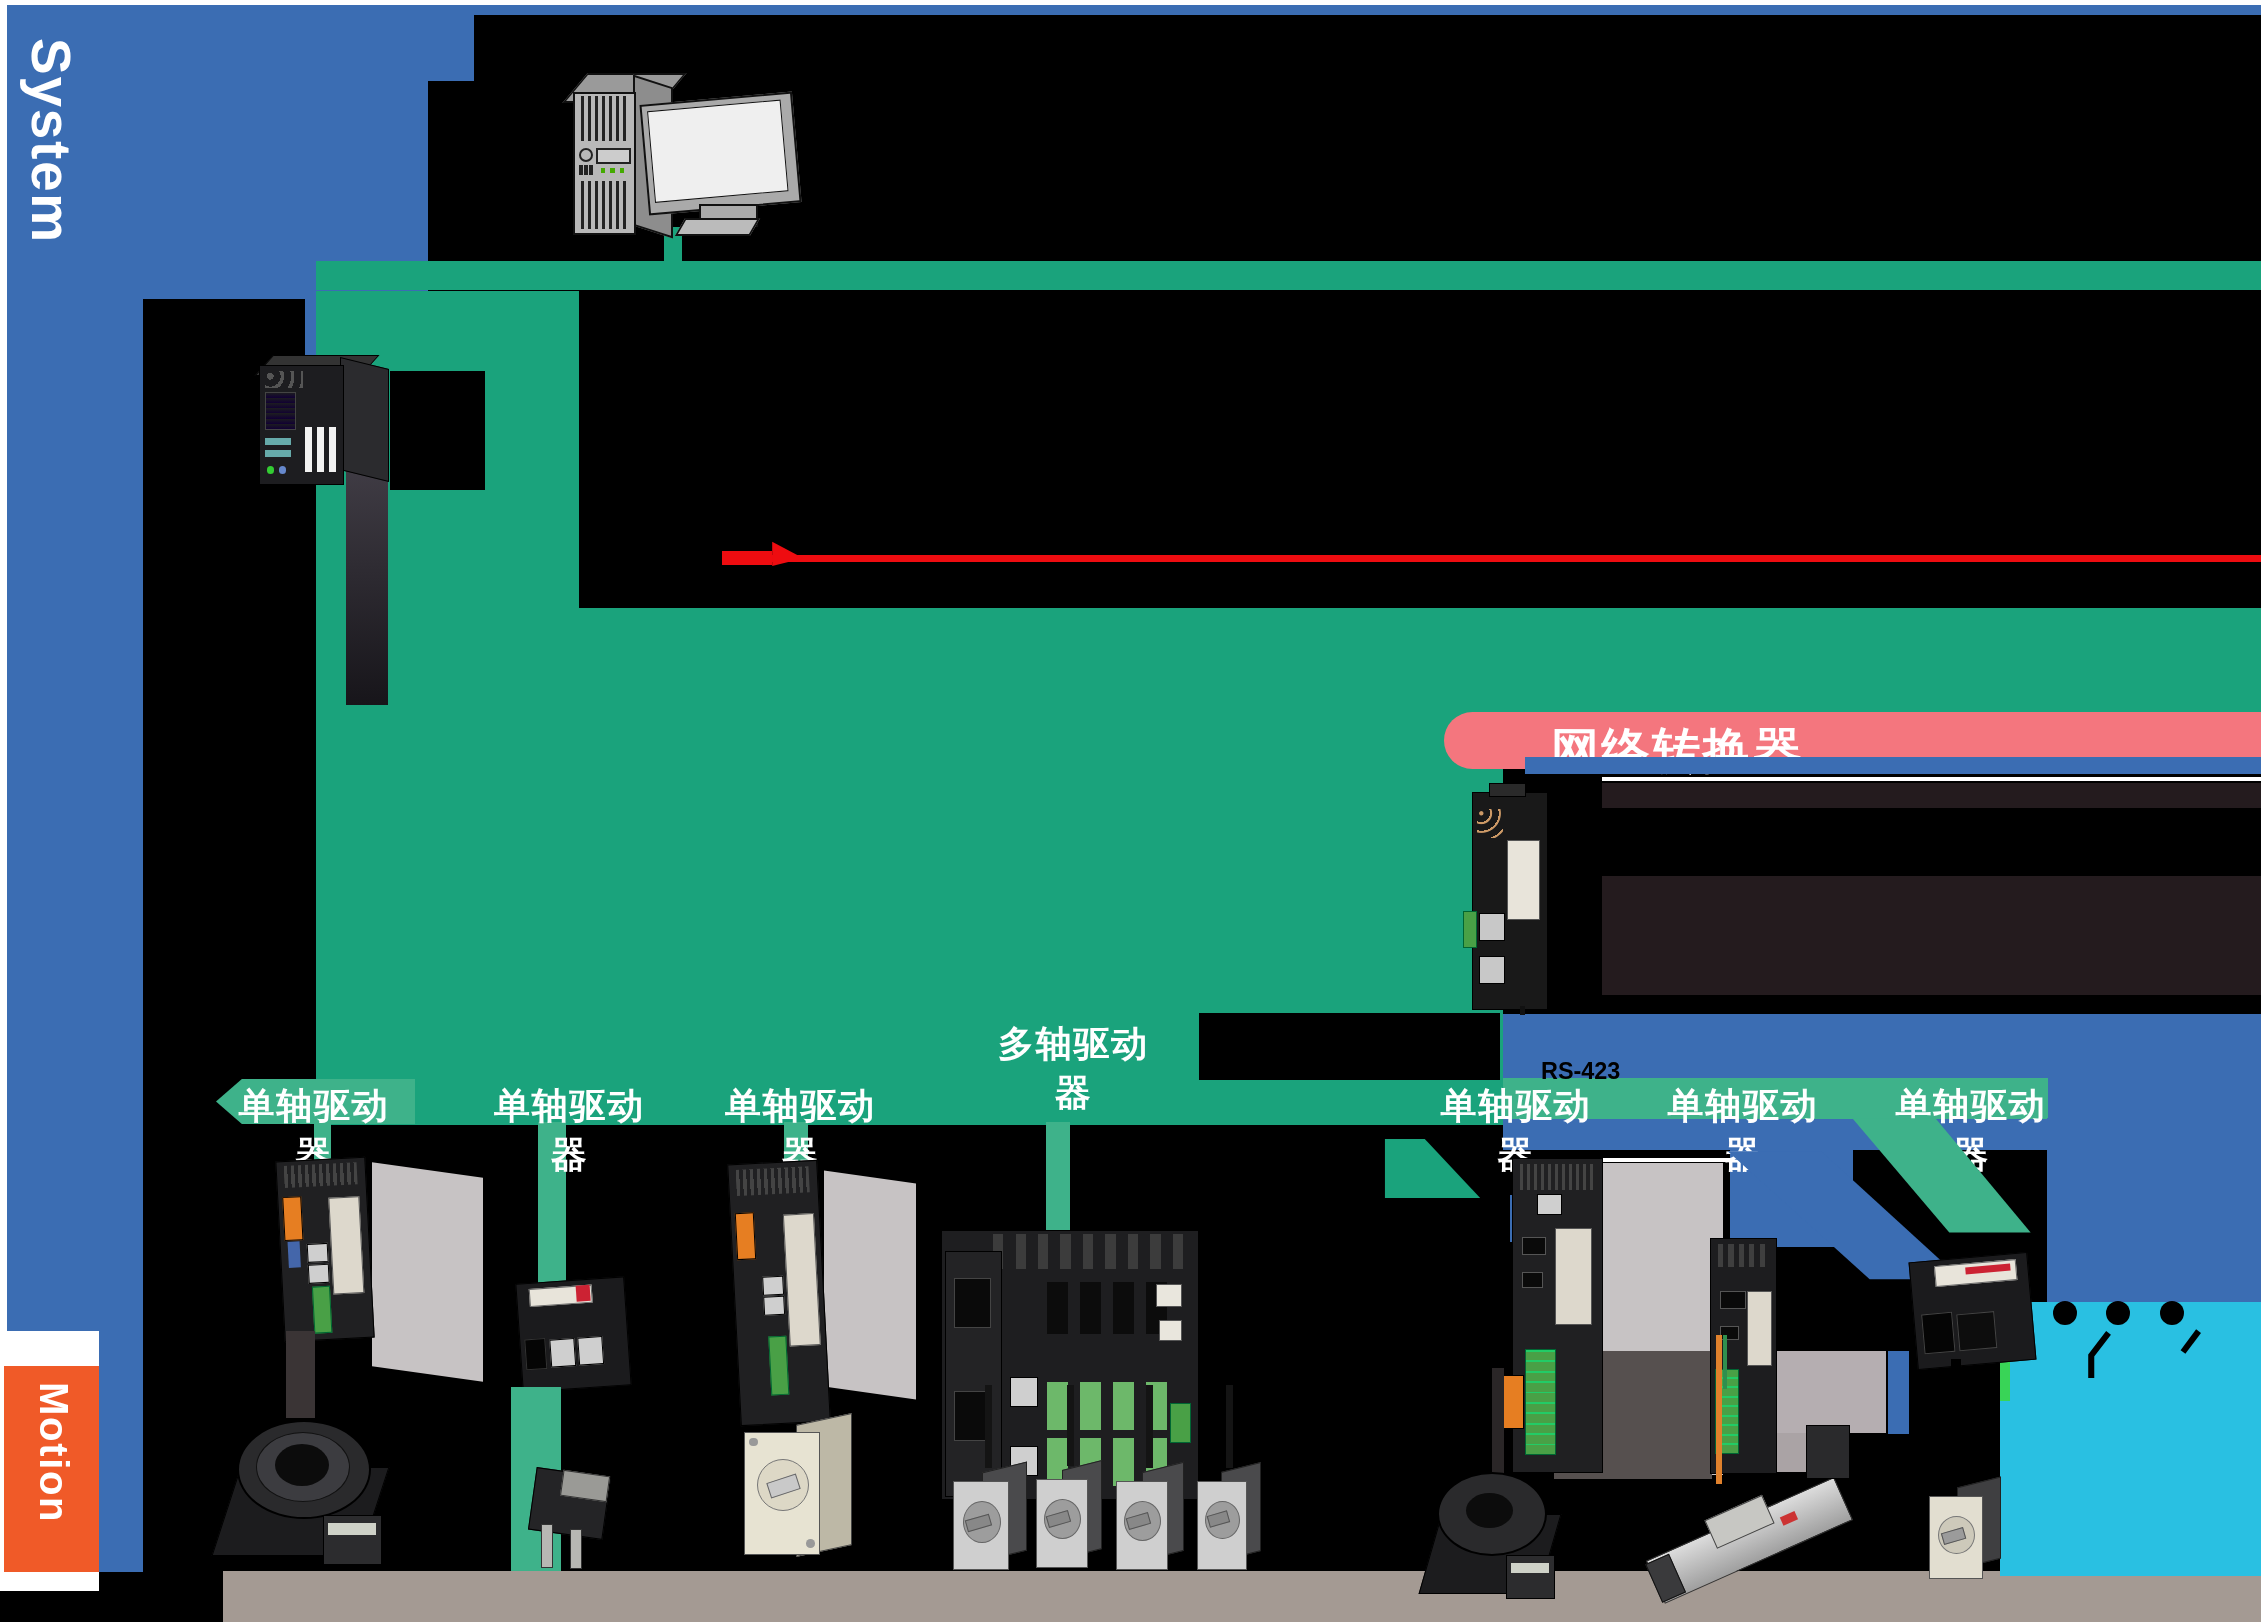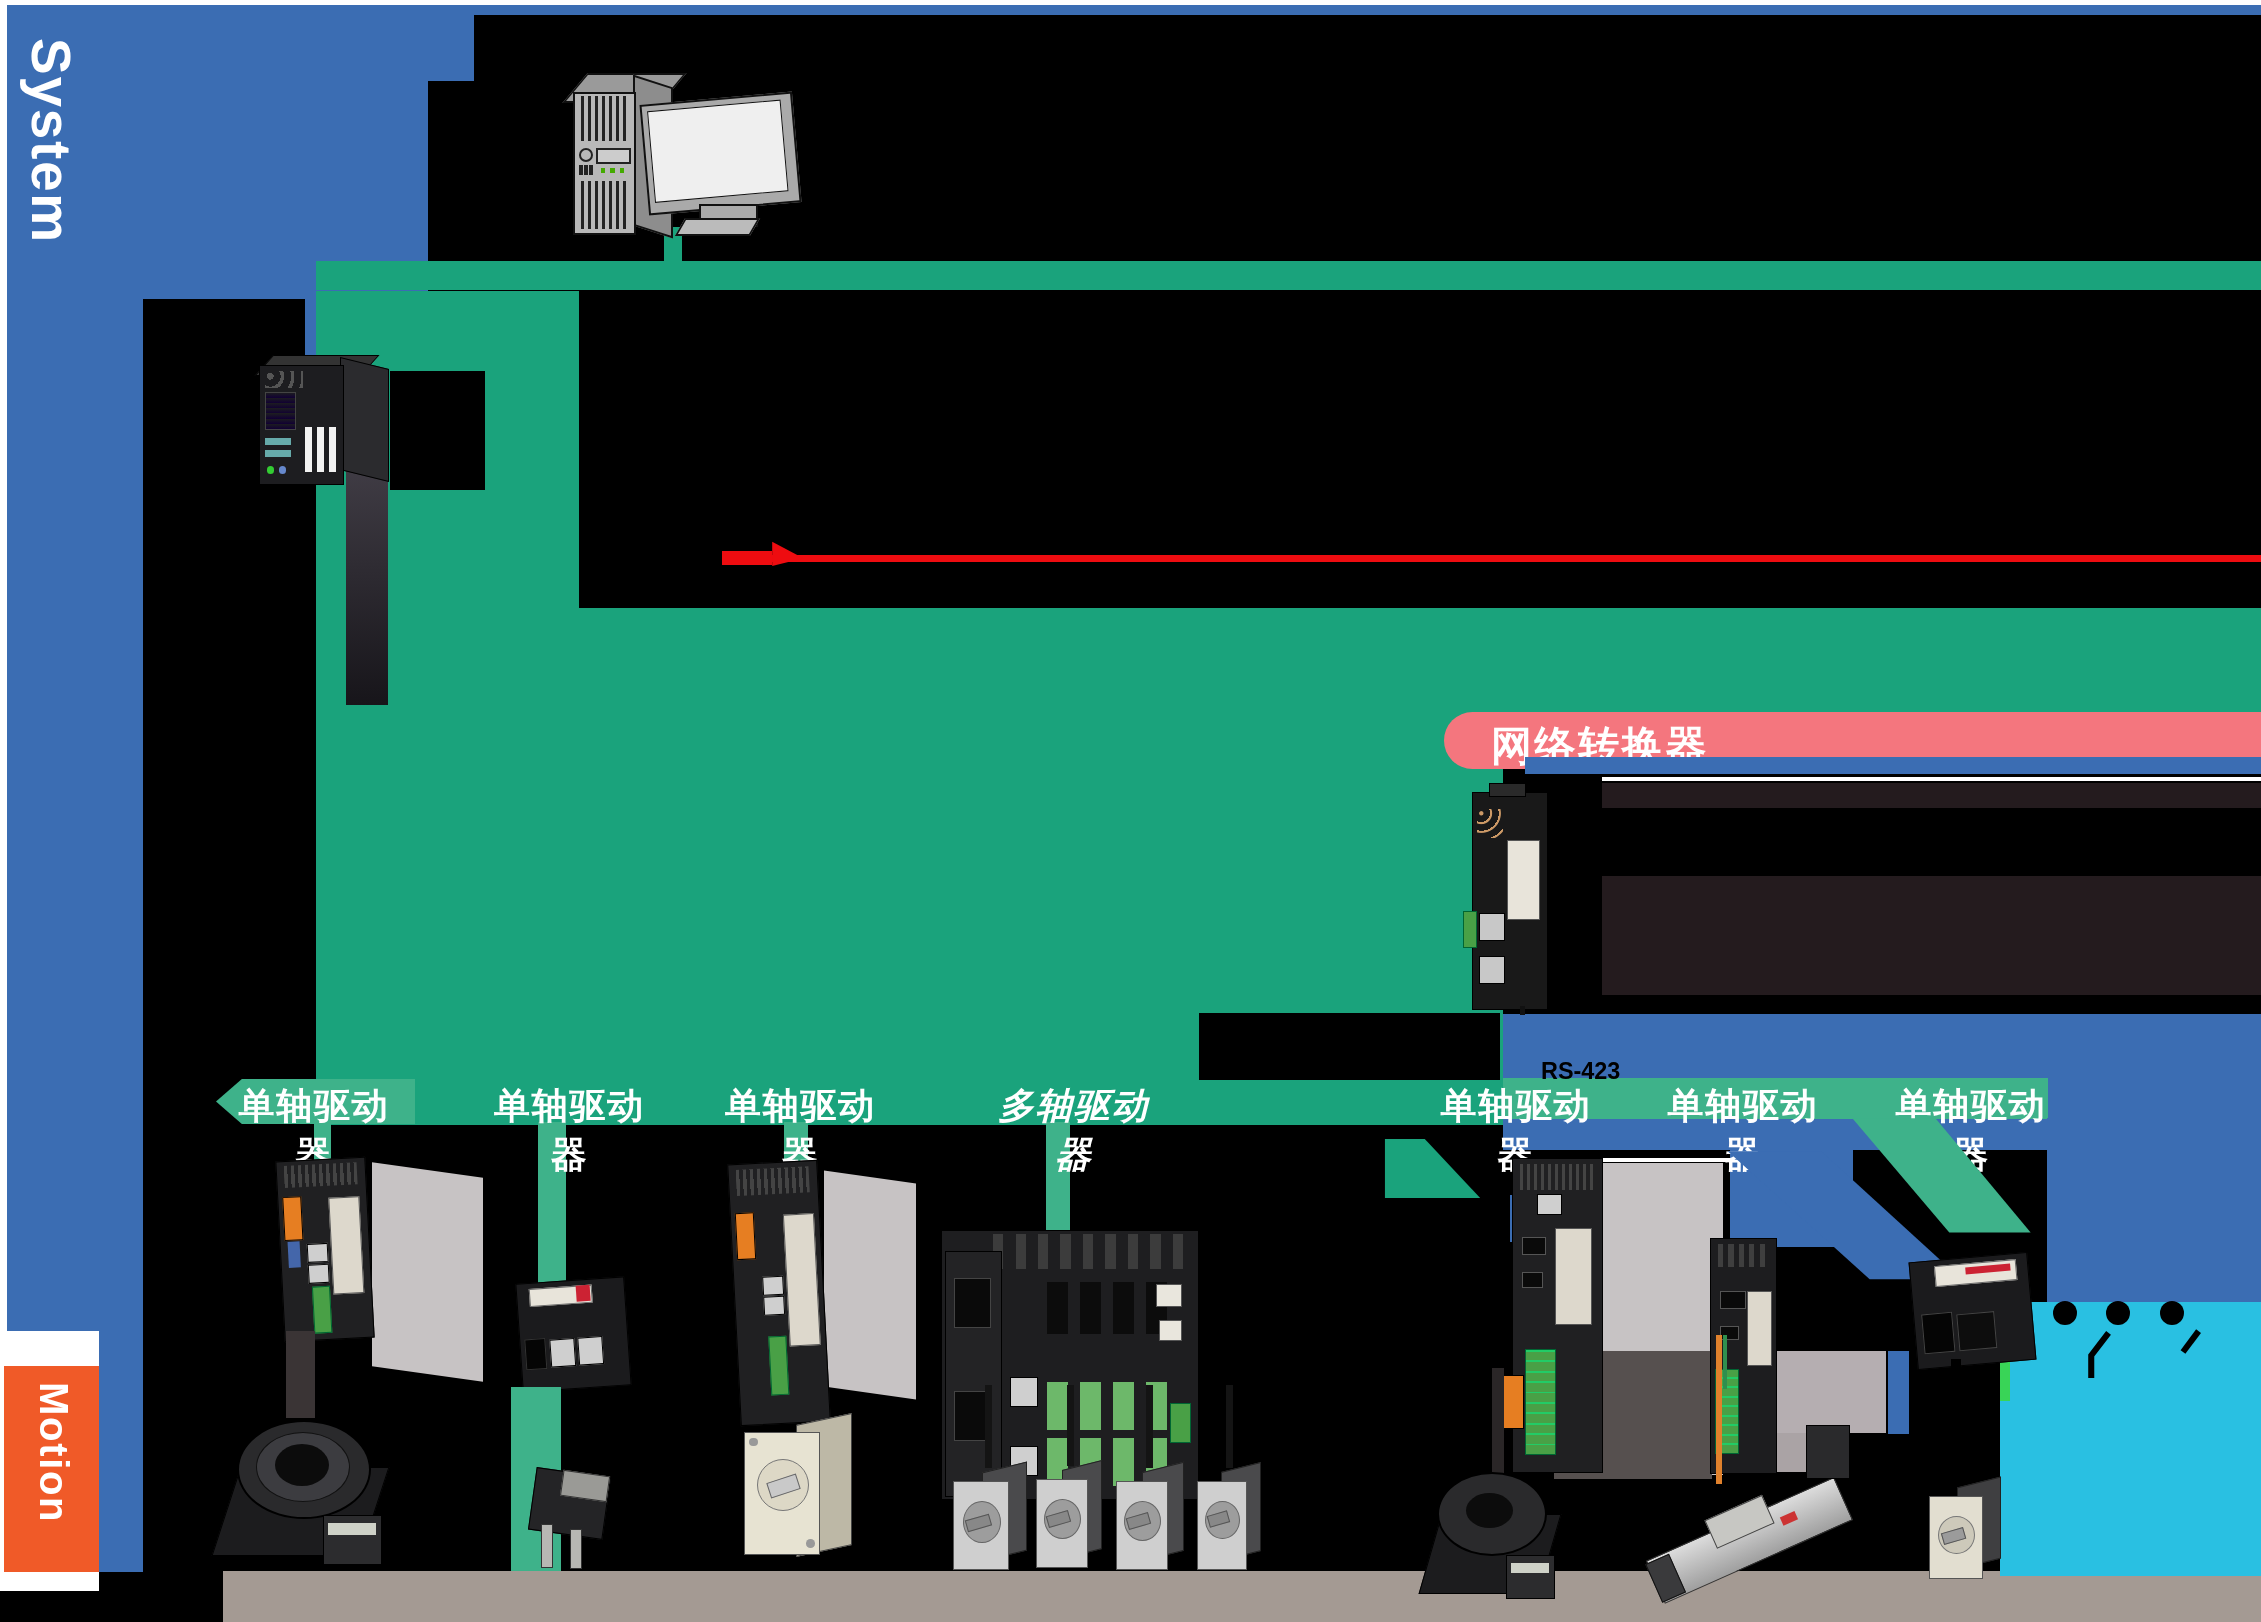--- a/index.html
+++ b/index.html
@@ -38,21 +38,21 @@
   <div class="abs green" style="left:664px;top:227px;width:18px;height:38px;"></div>
   <div class="abs green" style="left:316px;top:291px;width:263px;height:320px;"></div>
   <div class="abs green" style="left:316px;top:608px;width:1945px;height:105px;"></div>
   <div class="abs green" style="left:316px;top:712px;width:1187px;height:413px;"></div>
   <div class="abs" style="left:1199px;top:1013px;width:301px;height:67px;background:#000;"></div>
 
   <div class="abs" style="left:772px;top:555px;width:1489px;height:7px;background:#ee0c10;"></div>
   <div class="abs" style="left:722px;top:551px;width:50px;height:14px;background:#ee0c10;"></div>
 
   <div class="abs pink" style="left:1444px;top:712px;width:817px;height:57px;border-radius:31px 0 0 31px;"></div>
-  <div class="abs txt" style="left:1491px;top:719px;font-size:41px;letter-spacing:2.6px;">网络转换器</div>
+  <div class="abs txt" style="left:1551px;top:719px;font-size:48px;letter-spacing:2.6px;">网络转换器</div>
   <div class="abs blue" style="left:1525px;top:757px;width:737px;height:17.3px;"></div>
   <div class="abs" style="left:1602px;top:777px;width:660px;height:3.5px;background:#fff;"></div>
   <div class="abs" style="left:1602px;top:783px;width:660px;height:25px;background:#241b1e;"></div>
   <div class="abs" style="left:1602px;top:876px;width:660px;height:119px;background:#241b1e;"></div>
 
   <div class="abs blue" style="left:1503px;top:1014px;width:758px;height:136px;"></div>
   <div class="abs lgreen" style="left:1503px;top:1078px;width:545px;height:41px;"></div>
   <div class="abs" style="left:1541px;top:1058px;font-size:23.4px;font-weight:bold;color:#000;">RS-423</div>
   <div class="abs blue" style="left:2047px;top:1118px;width:214px;height:185px;"></div>
   <div class="abs blue" style="left:1730px;top:1150px;width:123px;height:97px;"></div>
@@ -61,21 +61,21 @@
 
   <div class="abs lgreen" style="left:216px;top:1079px;width:199px;height:45px;clip-path:polygon(100% 0,13% 0,0 50%,13% 100%,100% 100%);"></div>
   <div class="abs lgreen" style="left:314px;top:1122px;width:17.3px;height:43px;"></div>
   <div class="abs lgreen" style="left:538px;top:1122px;width:28px;height:161px;"></div>
   <div class="abs lgreen" style="left:784px;top:1122px;width:24px;height:45px;"></div>
   <div class="abs lgreen" style="left:1046px;top:1122px;width:24px;height:111px;"></div>
 
   <div class="abs lbl" style="left:221px;top:1082px;width:186px;">单轴驱动器</div>
   <div class="abs lbl" style="left:485px;top:1082px;width:169px;">单轴驱动器</div>
   <div class="abs lbl" style="left:725px;top:1082px;width:151px;">单轴驱动器</div>
-  <div class="abs lbl" style="left:987px;top:1082px;width:173px;font-style:italic;">多轴驱动器</div>
+  <div class="abs lbl" style="left:987px;top:1020px;width:173px;">多轴驱动器</div>
   <div class="abs lbl" style="left:1439px;top:1082px;width:154px;">单轴驱动器</div>
   <div class="abs lbl" style="left:1666px;top:1082px;width:154px;">单轴驱动器</div>
   <div class="abs lbl" style="left:1894px;top:1082px;width:154px;">单轴驱动器</div>
 
   <div class="abs floor" style="left:223px;top:1571px;width:2038px;height:51px;"></div>
 
   <div class="abs cyan" style="left:2000px;top:1302px;width:261px;height:274px;"></div>
   <div class="abs" style="left:2000px;top:1333px;width:10.4px;height:68px;background:#39d457;"></div>
   <div class="abs" style="left:2053px;top:1301px;width:24px;height:24px;border-radius:50%;background:#000;"></div>
   <div class="abs" style="left:2106px;top:1301px;width:24px;height:24px;border-radius:50%;background:#000;"></div>

